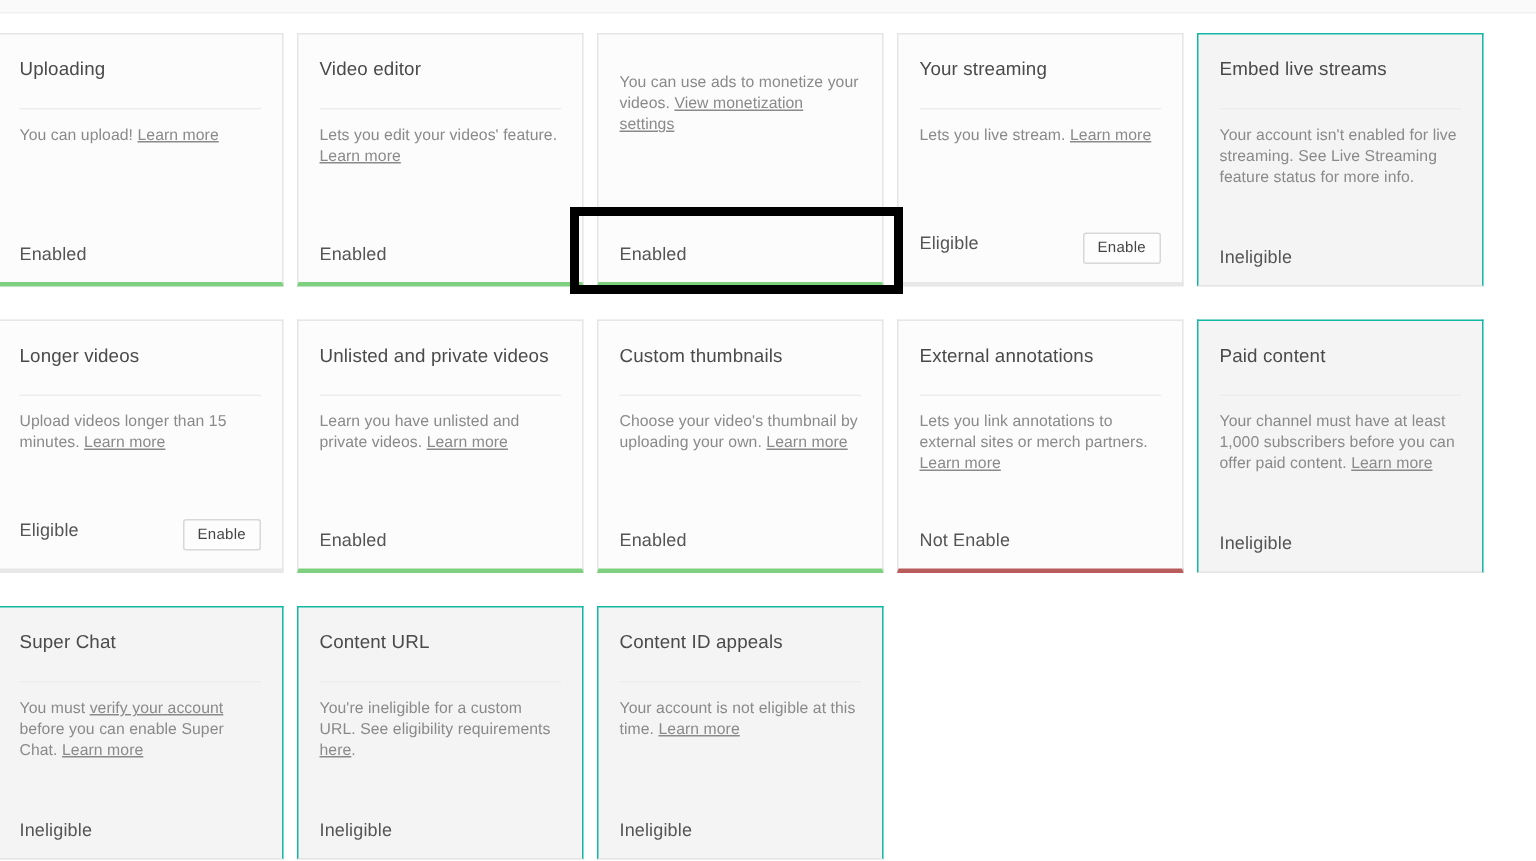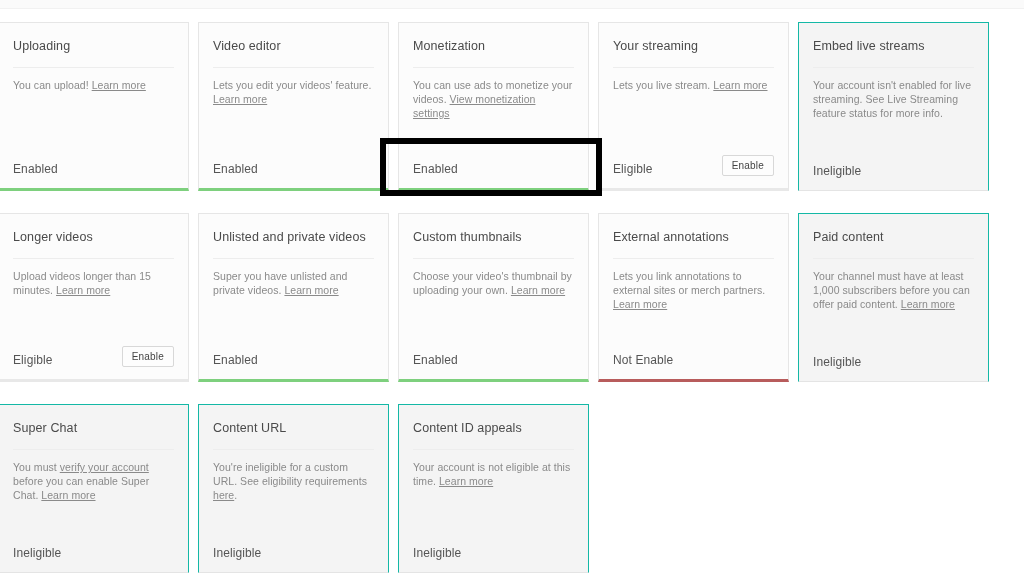--- a/index.html
+++ b/index.html
@@ -60,21 +60,21 @@
 
   .card.state-enabled { border-bottom-color: #7ed07e; }
   .card.state-noten   { border-bottom-color: #b85c5c; }
   .card.state-eligible{ border-bottom-color: #e8e8e8; }
 
   .card-title {
     font-size: 12.5px;
     color: #4a4a4a;
     font-weight: 400;
     line-height: 16px;
-    padding-bottom: 13px;
+    padding-bottom: 18px;
     border-bottom: 1px solid #ededed;
     letter-spacing: .1px;
   }
 
   .card-desc {
     margin-top: 10px;
     font-size: 10.5px;
     line-height: 14px;
     color: #8a8a8a;
     letter-spacing: .05px;
@@ -84,21 +84,21 @@
     color: #8a8a8a;
     text-decoration: underline;
   }
 
   .card-footer {
     position: absolute;
     left: 14px;
     right: 14px;
     bottom: 12px;
     display: flex;
-    align-items: flex-end;
+    align-items: flex-start;
     justify-content: space-between;
   }
 
   .status {
     font-size: 12px;
     color: #555555;
     letter-spacing: .1px;
   }
 
   .enable-btn {
@@ -142,21 +142,20 @@
           </div>
         </div>
         <div class="card state-enabled">
           <div class="card-title">Video editor</div>
           <div class="card-desc"><span>Lets you edit your videos' feature. </span><a href="#">Learn more</a></div>
           <div class="card-footer">
             <div class="status">Enabled</div>
           </div>
         </div>
         <div class="card state-enabled">
-          <div class="card-title">Monetization</div>
           <div class="card-desc"><span>You can use ads to monetize your videos. </span><a href="#">View monetization settings</a></div>
           <div class="card-footer">
             <div class="status">Enabled</div>
           </div>
         </div>
         <div class="card state-eligible">
           <div class="card-title">Your streaming</div>
           <div class="card-desc"><span>Lets you live stream. </span><a href="#">Learn more</a></div>
           <div class="card-footer">
             <div class="status">Eligible</div>
@@ -175,21 +174,21 @@
         <div class="card state-eligible">
           <div class="card-title">Longer videos</div>
           <div class="card-desc"><span>Upload videos longer than 15 minutes. </span><a href="#">Learn more</a></div>
           <div class="card-footer">
             <div class="status">Eligible</div>
             <button class="enable-btn">Enable</button>
           </div>
         </div>
         <div class="card state-enabled">
           <div class="card-title">Unlisted and private videos</div>
-          <div class="card-desc"><span>Super you have unlisted and private videos. </span><a href="#">Learn more</a></div>
+          <div class="card-desc"><span>Learn you have unlisted and private videos. </span><a href="#">Learn more</a></div>
           <div class="card-footer">
             <div class="status">Enabled</div>
           </div>
         </div>
         <div class="card state-enabled">
           <div class="card-title">Custom thumbnails</div>
           <div class="card-desc"><span>Choose your video's thumbnail by uploading your own. </span><a href="#">Learn more</a></div>
           <div class="card-footer">
             <div class="status">Enabled</div>
           </div>

